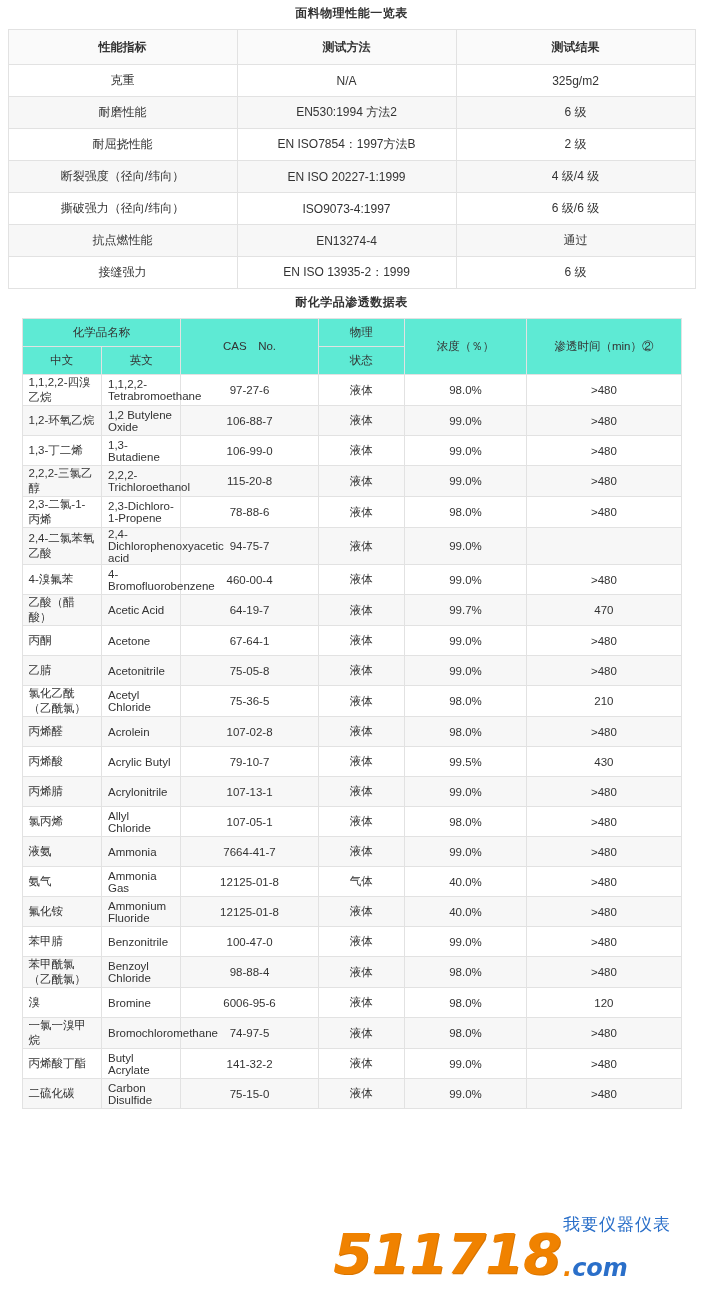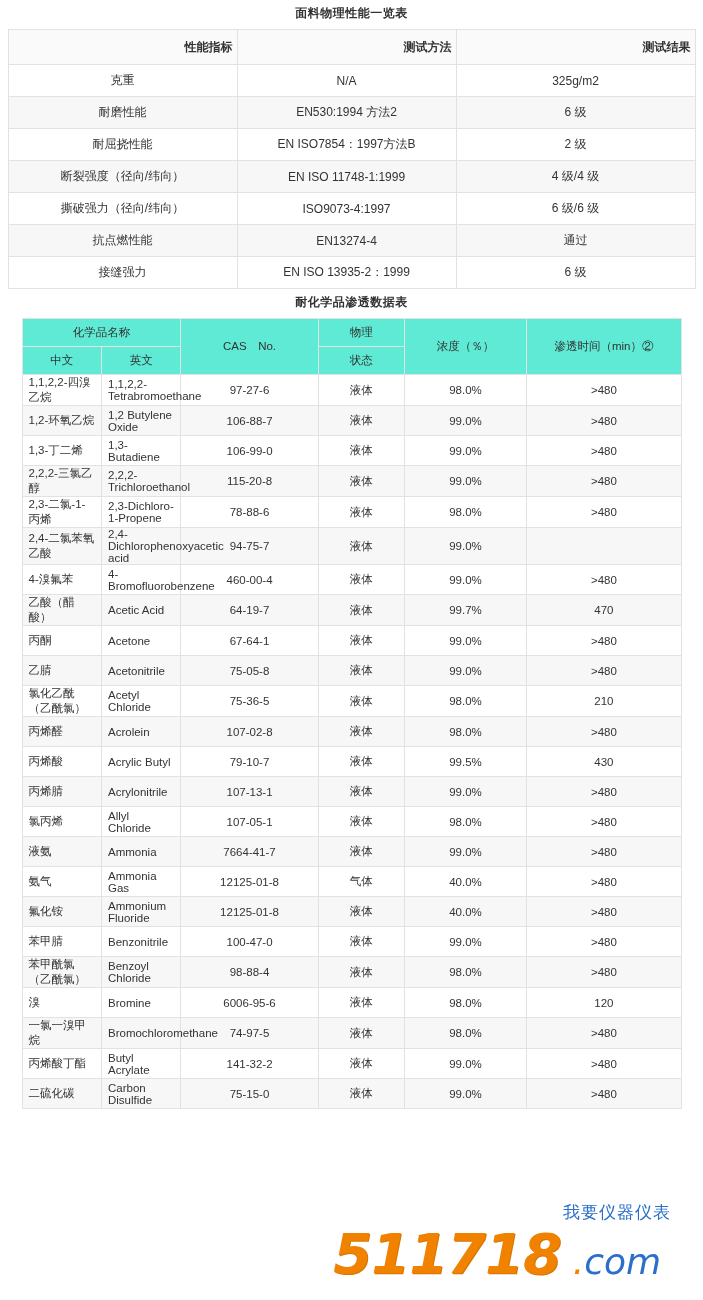--- a/index.html
+++ b/index.html
@@ -41,21 +41,20 @@
     text-align: center;
     font-size: 12px;
     color: #333333;
     height: 31px;
     padding: 0 4px;
   }
   .tbl1 th {
     font-weight: bold;
     background: #fafafa;
     height: 34px;
-    text-align: right;
   }
   .tbl1 tr:nth-child(even) td {
     background: #f7f7f7;
   }
   .tbl1 tr:nth-child(odd) td {
     background: #ffffff;
   }
   .tbl2 {
     width: 660px;
   }
@@ -123,26 +122,25 @@
   }
   .logo-cn {
     font-size: 17px;
     color: #2a6fc9;
     letter-spacing: 1px;
     margin-bottom: 20px;
     font-family: "Liberation Sans", sans-serif;
   }
   .logo-com {
     font-family: "DejaVu Sans", sans-serif;
-    font-size: 36px;
-    font-weight: normal;
+    font-size: 24px;
+    font-weight: bold;
     font-style: italic;
     color: #2a6fc9;
     line-height: 1;
-    text-align: center;
   }
   .logo-dot {
     color: #f08200;
   }
 </style>
 </head>
 <body>
 
 <div class="page">
 
@@ -167,21 +165,21 @@
         <td>EN530:1994 方法2</td>
         <td>6 级</td>
       </tr>
       <tr>
         <td>耐屈挠性能</td>
         <td>EN ISO7854：1997方法B</td>
         <td>2 级</td>
       </tr>
       <tr>
         <td>断裂强度（径向/纬向）</td>
-        <td>EN ISO 11748-1:1999</td>
+        <td>EN ISO 20227-1:1999</td>
         <td>4 级/4 级</td>
       </tr>
       <tr>
         <td>撕破强力（径向/纬向）</td>
         <td>ISO9073-4:1997</td>
         <td>6 级/6 级</td>
       </tr>
       <tr>
         <td>抗点燃性能</td>
         <td>EN13274-4</td>

